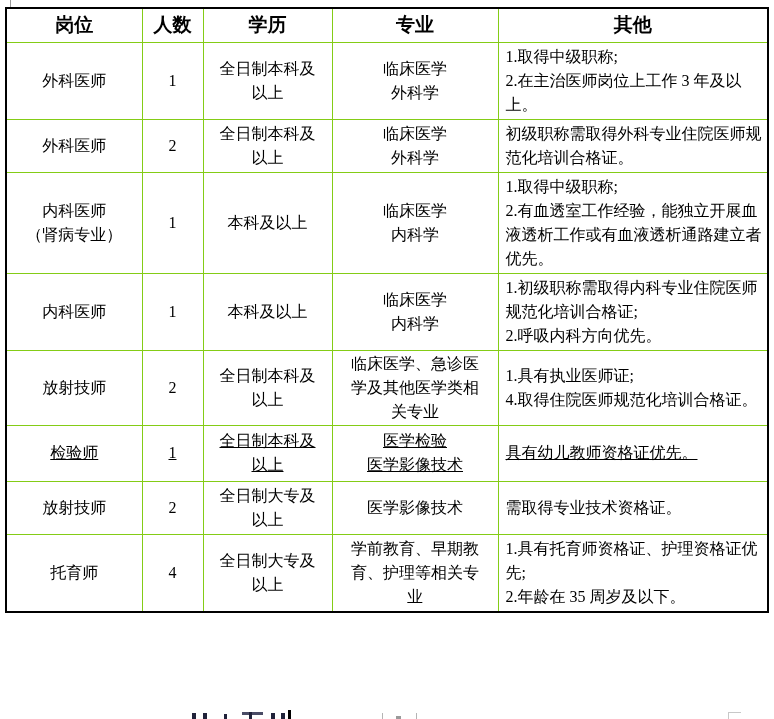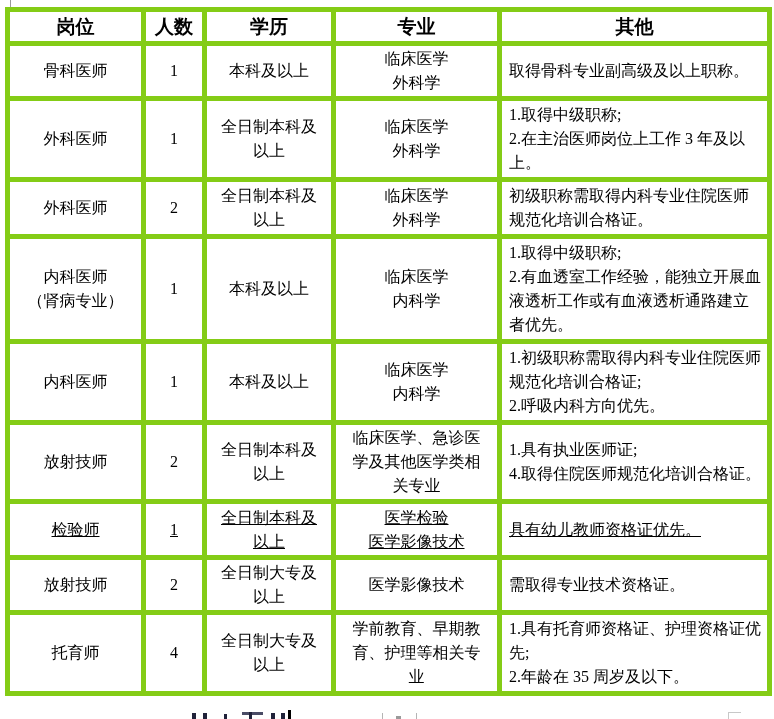--- a/index.html
+++ b/index.html
@@ -7,21 +7,21 @@
     width:774px;height:719px;position:relative;background:#ffffff;
     font-family:"Liberation Serif","DejaVu Serif",serif;
     color:#000000;overflow:hidden;
   }
   .jobs-table{
     position:absolute;left:5px;top:7px;width:764px;
     border-collapse:collapse;table-layout:fixed;
     border:2px solid #000000;
   }
   .jobs-table th,.jobs-table td{
-    border:5px solid #84cc16;
+    border:1px solid #84cc16;
     vertical-align:middle;
     white-space:pre-line;
     padding:1px 3px;
     font-size:16px;
     line-height:24px;
     text-align:center;
     overflow:hidden;
   }
   .jobs-table th{
     font-size:19px;
@@ -77,46 +77,38 @@
   <thead>
     <tr class="rh">
       <th>岗位</th>
       <th>人数</th>
       <th>学历</th>
       <th>专业</th>
       <th>其他</th>
     </tr>
   </thead>
   <tbody>
-    <tr class="r0">
-      <td class="c-pos">骨科医师</td>
-      <td class="c-cnt">1</td>
-      <td class="c-edu">本科及以上</td>
-      <td class="c-maj">临床医学
-外科学</td>
-      <td class="c-other">取得骨科专业副高级及以上职称。</td>
-    </tr>
     <tr class="r1">
       <td class="c-pos">外科医师</td>
       <td class="c-cnt">1</td>
       <td class="c-edu">全日制本科及
 以上</td>
       <td class="c-maj">临床医学
 外科学</td>
       <td class="c-other">1.取得中级职称;
 2.在主治医师岗位上工作 3 年及以上。</td>
     </tr>
     <tr class="r2">
       <td class="c-pos">外科医师</td>
       <td class="c-cnt">2</td>
       <td class="c-edu">全日制本科及
 以上</td>
       <td class="c-maj">临床医学
 外科学</td>
-      <td class="c-other">初级职称需取得内科专业住院医师规范化培训合格证。</td>
+      <td class="c-other">初级职称需取得外科专业住院医师规范化培训合格证。</td>
     </tr>
     <tr class="r3">
       <td class="c-pos">内科医师
 （肾病专业）</td>
       <td class="c-cnt">1</td>
       <td class="c-edu">本科及以上</td>
       <td class="c-maj">临床医学
 内科学</td>
       <td class="c-other">1.取得中级职称;
 2.有血透室工作经验，能独立开展血液透析工作或有血液透析通路建立者优先。</td>

